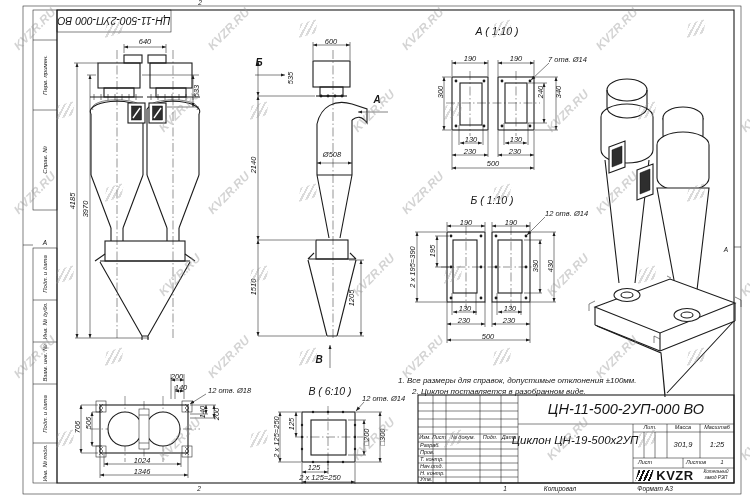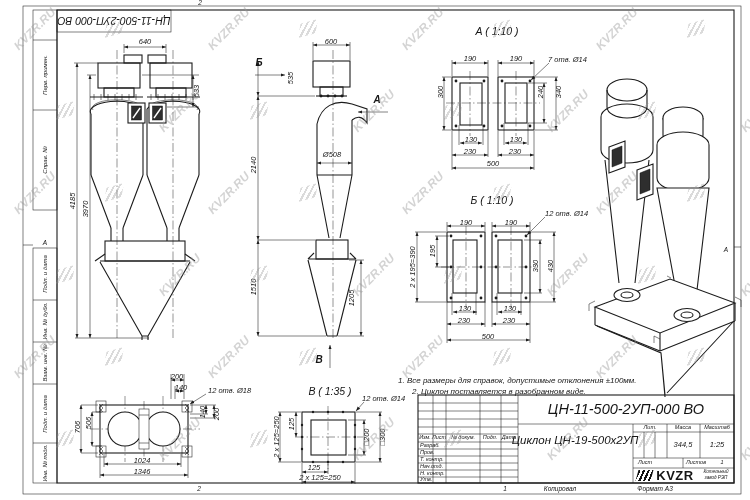--- a/index.html
+++ b/index.html
@@ -402,21 +402,21 @@
   <div class="lbl dim v" style="left:413px;top:267px">2 х 195=390</div>
   <div class="lbl dim v" style="left:433px;top:251px">195</div>
   <div class="lbl dim v" style="left:536px;top:266px">330</div>
   <div class="lbl dim v" style="left:551px;top:266px">430</div>
   <div class="lbl dim" style="left:465px;top:309px">130</div>
   <div class="lbl dim" style="left:510px;top:309px">130</div>
   <div class="lbl dim" style="left:464px;top:321px">230</div>
   <div class="lbl dim" style="left:509px;top:321px">230</div>
   <div class="lbl dim" style="left:488px;top:337px">500</div>
 
-  <div class="lbl vt" style="left:330px;top:391px">В ( 1:35 )</div>
+  <div class="lbl vt" style="left:330px;top:391px">В ( 6:10 )</div>
   <div class="lbl dim ls" style="left:362px;top:399px">12 отв. Ø14</div>
   <div class="lbl dim v" style="left:292px;top:424px">125</div>
   <div class="lbl dim v" style="left:277px;top:437px">2 х 125=250</div>
   <div class="lbl dim v" style="left:367px;top:437px">□200</div>
   <div class="lbl dim v" style="left:383px;top:437px">□300</div>
   <div class="lbl dim" style="left:314px;top:468px">125</div>
   <div class="lbl dim" style="left:320px;top:478px">2 х 125=250</div>
 
   <div class="lbl dim" style="left:177px;top:377px">200</div>
   <div class="lbl dim" style="left:181px;top:388px">140</div>
@@ -440,21 +440,21 @@
   <div class="lbl t55" style="left:509px;top:438px">Дата</div>
   <div class="lbl t55 ls" style="left:420px;top:445.5px">Разраб.</div>
   <div class="lbl t55 ls" style="left:420px;top:452.5px">Пров.</div>
   <div class="lbl t55 ls" style="left:420px;top:459.5px">Т. контр.</div>
   <div class="lbl t55 ls" style="left:420px;top:466.5px">Нач.отд.</div>
   <div class="lbl t55 ls" style="left:420px;top:473.5px">Н. контр.</div>
   <div class="lbl t55 ls" style="left:420px;top:480px">Утв.</div>
   <div class="lbl t55" style="left:650px;top:428px">Лит.</div>
   <div class="lbl t55" style="left:683px;top:428px">Масса</div>
   <div class="lbl t55" style="left:717px;top:428px">Масштаб</div>
-  <div class="lbl t75" style="left:683px;top:445px">344,5</div>
+  <div class="lbl t75" style="left:683px;top:445px">301,9</div>
   <div class="lbl t75" style="left:717px;top:445px">1:25</div>
   <div class="lbl t55" style="left:645px;top:463px">Лист</div>
   <div class="lbl t55" style="left:696px;top:463px">Листов</div>
   <div class="lbl t55" style="left:722px;top:463px">1</div>
   <div class="logoic" style="left:637px;top:470px"></div>
   <div class="lbl klogo" style="left:675px;top:475px">KVZR</div>
   <div class="lbl t43" style="left:716px;top:472px">Котельный</div>
   <div class="lbl t43" style="left:716px;top:478px">завод РЭП</div>
   <div class="lbl t65" style="left:560px;top:489px">Копировал</div>
   <div class="lbl t65" style="left:655px;top:489px">Формат А3</div>

